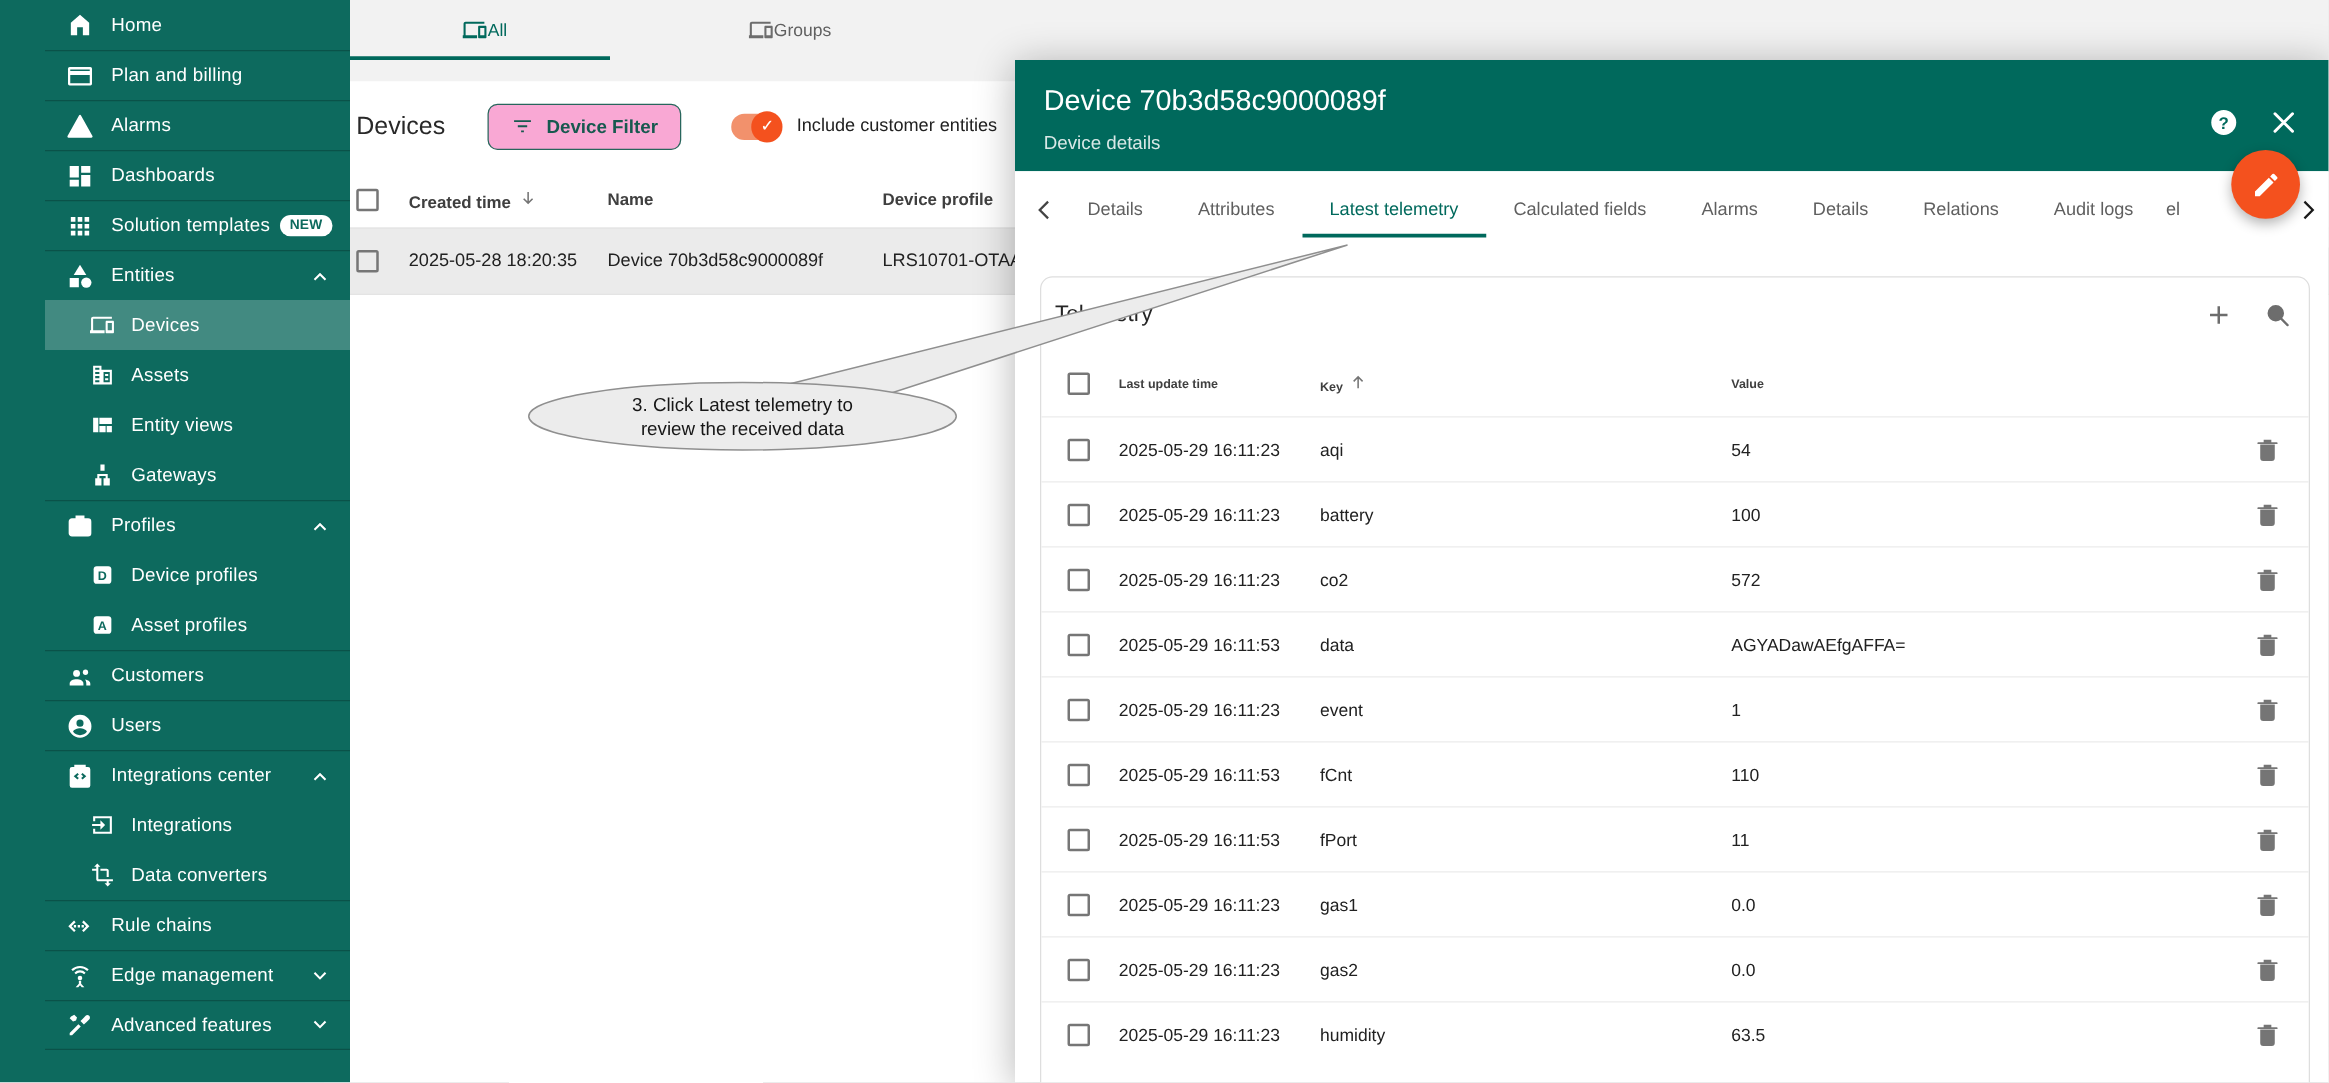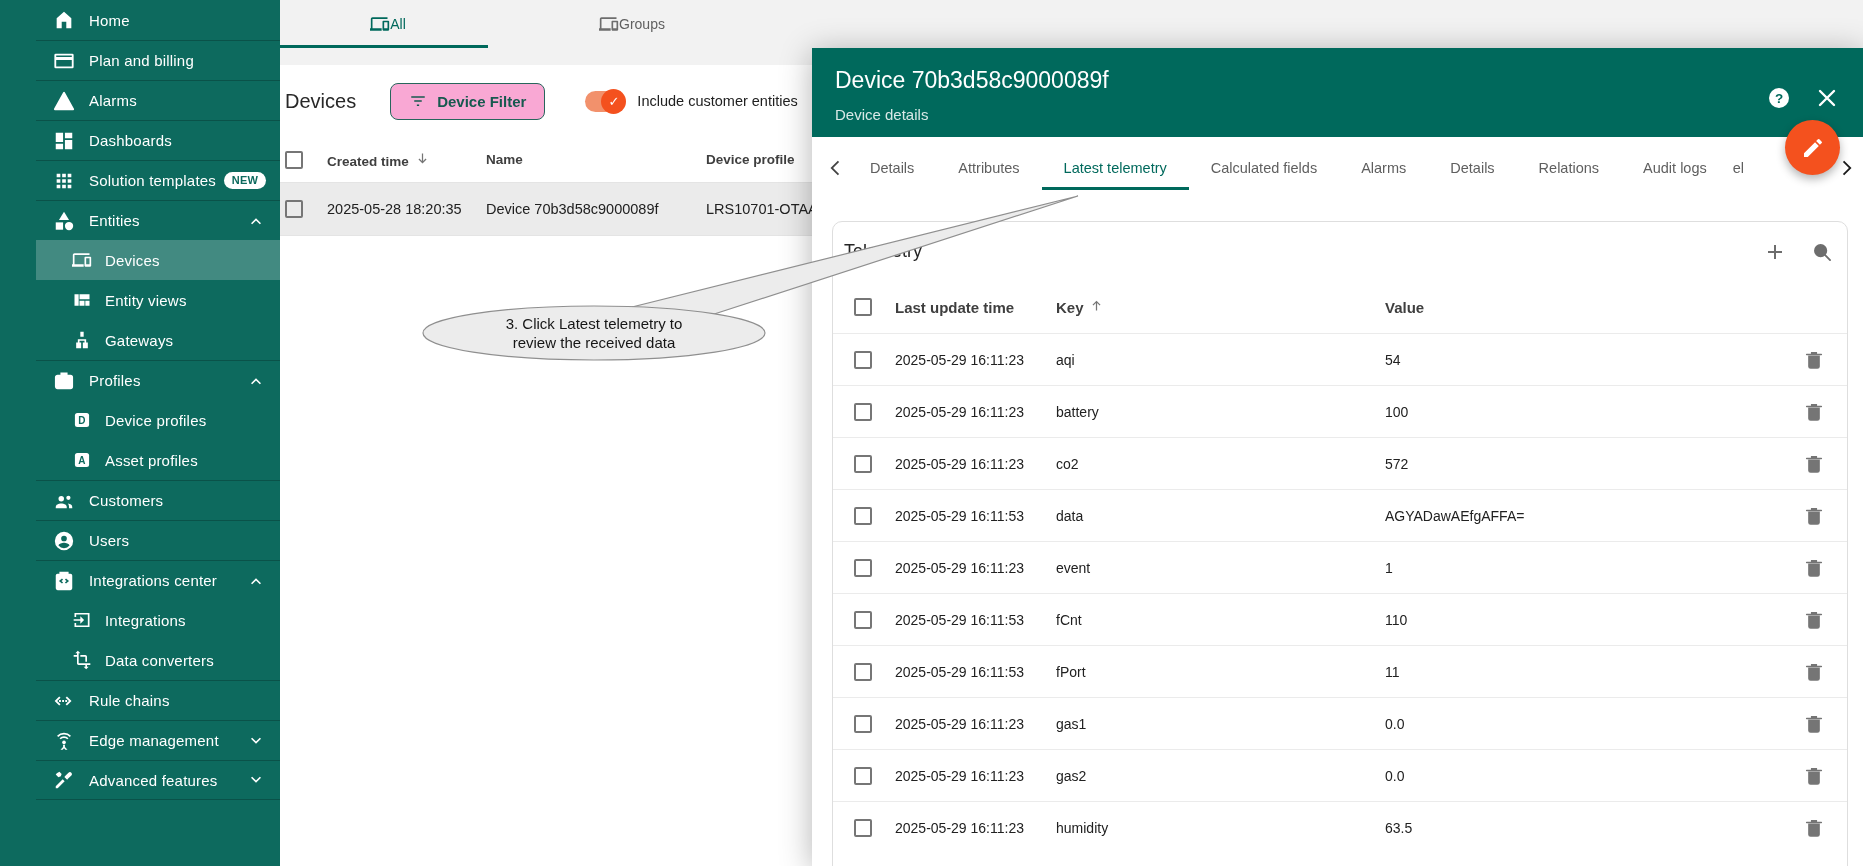--- a/index.html
+++ b/index.html
@@ -81,21 +81,21 @@
        display:flex;align-items:center;justify-content:center;color:#fff;cursor:pointer;z-index:60;
        box-shadow:0 4px 10px rgba(0,0,0,.3);}
   .p-card{position:absolute;left:20px;top:173px;right:15px;bottom:-20px;border:1px solid #dedede;
           border-radius:10px;background:#fff;box-sizing:border-box;overflow:hidden;}
   .t-toolbar{height:59px;display:flex;align-items:center;padding:0 14px 0 11px;}
   .t-title{font-size:18px;font-weight:500;color:#252525;}
   .t-actions{margin-left:auto;display:flex;align-items:center;gap:24px;color:#6d6d6d;}
   .t-actions .icn{cursor:pointer;}
   .p-grid{display:grid;grid-template-columns:41px 161px 329px 1fr 66px;align-items:center;
           padding-left:21px;box-sizing:border-box;}
-  .p-thead{height:52px;font-size:15px;font-weight:700;color:#3f3f3f;}
+  .p-thead{height:52px;font-size:10px;font-weight:700;color:#3f3f3f;}
   .p-thead .sort{color:#757575;margin-left:5px;}
   .p-trow{height:52px;font-size:14px;color:#212121;border-top:1px solid #ebebeb;}
   .p-trow .icn{color:#757575;cursor:pointer;}
   .trash-cell{display:flex;justify-content:center;}
 
   
   .callout{position:absolute;left:0;top:0;width:1863px;height:866px;z-index:50;pointer-events:none;}
   .callout text{font-size:15px;fill:#161616;font-family:"Liberation Sans","DejaVu Sans",sans-serif;}
 </style>
 </head>
@@ -178,20 +178,29 @@
       <div class="sb-item child selected">
         <span class="sb-icon icn">
           <svg viewBox="0 0 24 24" fill="currentColor" xmlns="http://www.w3.org/2000/svg" width="22" height="22">
             <path d="M3 6h18V4H3c-1.1 0-2 .9-2 2v11H0v3h14v-3H3V6zm19 2h-6c-.55 0-1 .45-1 1v10c0 .55.45 1 1 1h6c.55 0 1-.45 1-1V9c0-.55-.45-1-1-1zm-1 9h-4v-7h4v7z"></path>
           </svg>
         </span>
         <span class="sb-label">Devices</span>
 
       </div>
 
+      <div class="sb-item child">
+        <span class="sb-icon icn">
+          <svg viewBox="0 0 24 24" fill="currentColor" xmlns="http://www.w3.org/2000/svg" width="22" height="22">
+            <path d="M3 21V3h8v4h10v14H3zm2-2h4v-2H5v2zm0-4h4v-2H5v2zm0-4h4V9H5v2zm0-4h4V5H5v2zm8 12h6V9h-6v10zm1.5-8h3v2h-3v-2zm0 4h3v2h-3v-2z"></path>
+          </svg>
+        </span>
+        <span class="sb-label">Assets</span>
+
+      </div>
 
       <div class="sb-item child">
         <span class="sb-icon icn">
           <svg viewBox="0 0 24 24" fill="currentColor" xmlns="http://www.w3.org/2000/svg" width="22" height="22">
             <path d="M3 5h5v14H3zm6 0h12v6H9zm0 8h6v6H9zm7 0h5v6h-5z"></path>
           </svg>
         </span>
         <span class="sb-label">Entity views</span>
 
       </div>

